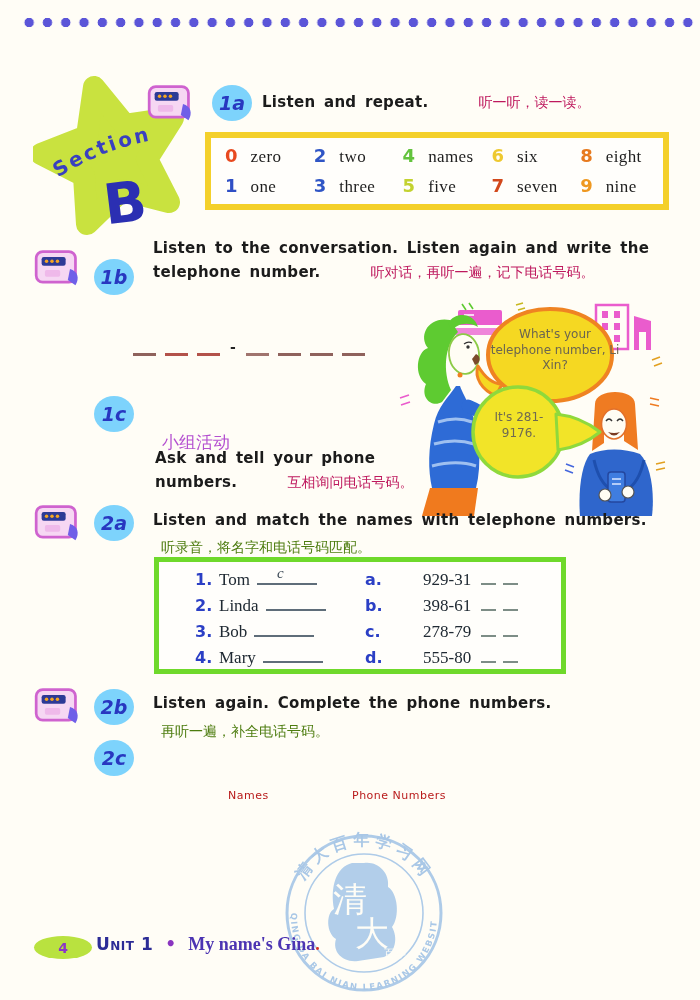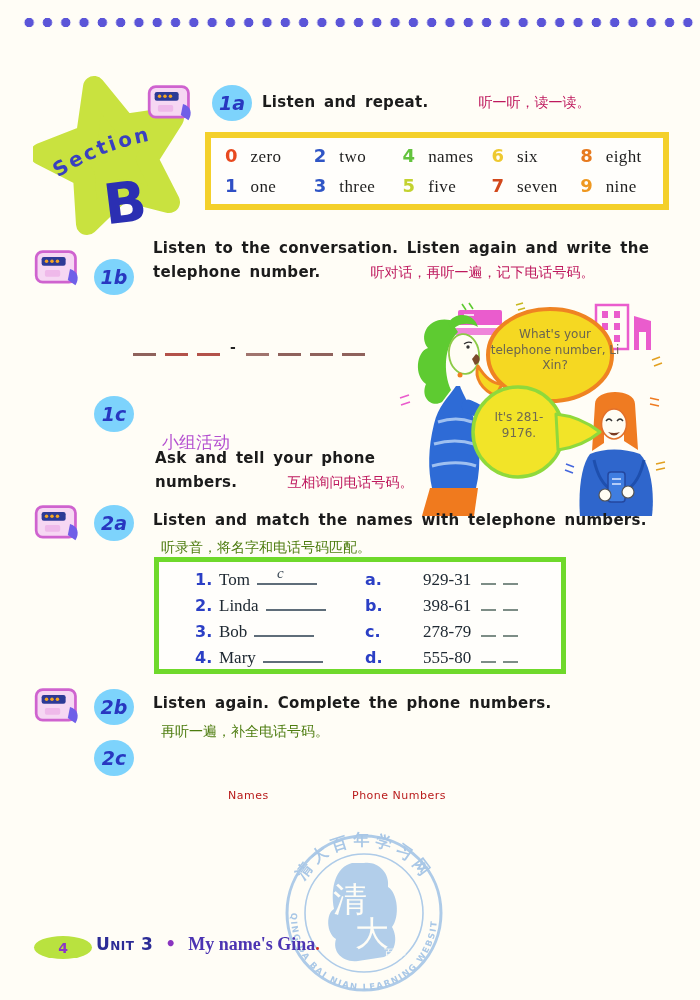--- a/index.html
+++ b/index.html
@@ -382,18 +382,18 @@
         <text x="106" y="116" font-size="34" fill="#fffdf6" text-anchor="middle" font-family="DejaVu Sans, sans-serif">大</text>
         <text x="118" y="128" font-size="11" fill="#fffdf6" font-family="DejaVu Sans, sans-serif">百年</text>
       </g>
     </svg>
   </div>
 
   <div class="fpill">
     <span class="fpillnum">4</span>
   </div>
   <div class="ftext">
-    <span class="funit">Unit 3</span>
+    <span class="funit">Unit 1</span>
     <span class="fbullet">•</span>
     <span class="ftitle">My name's Gina</span><span class="fperiod">.</span>
   </div>
 
 </div>
 
 </body></html>

